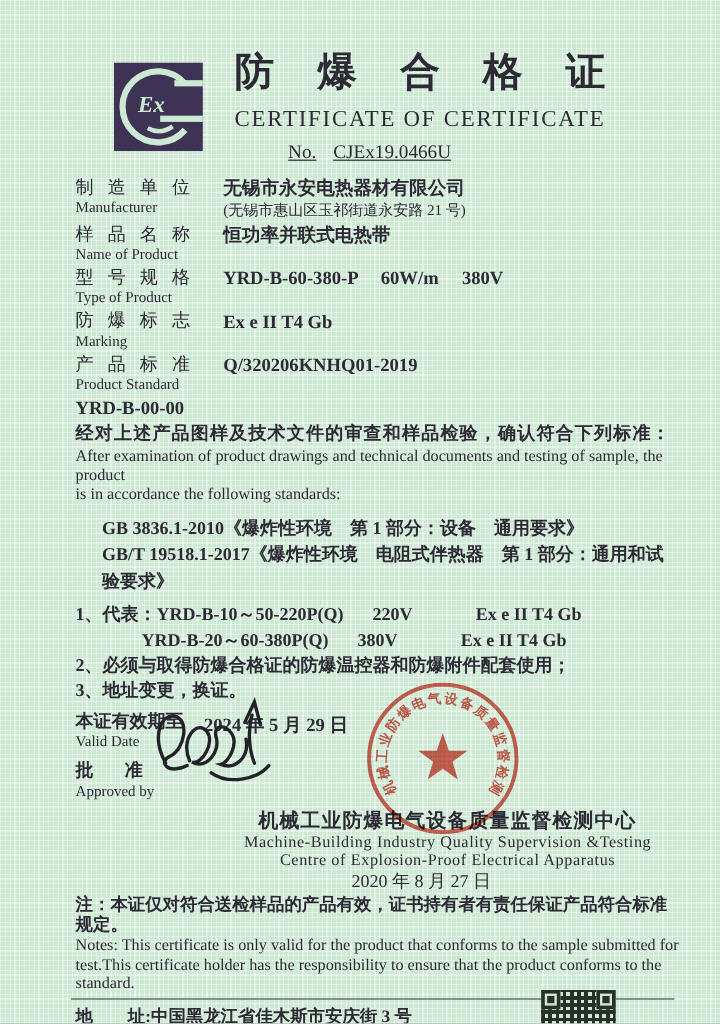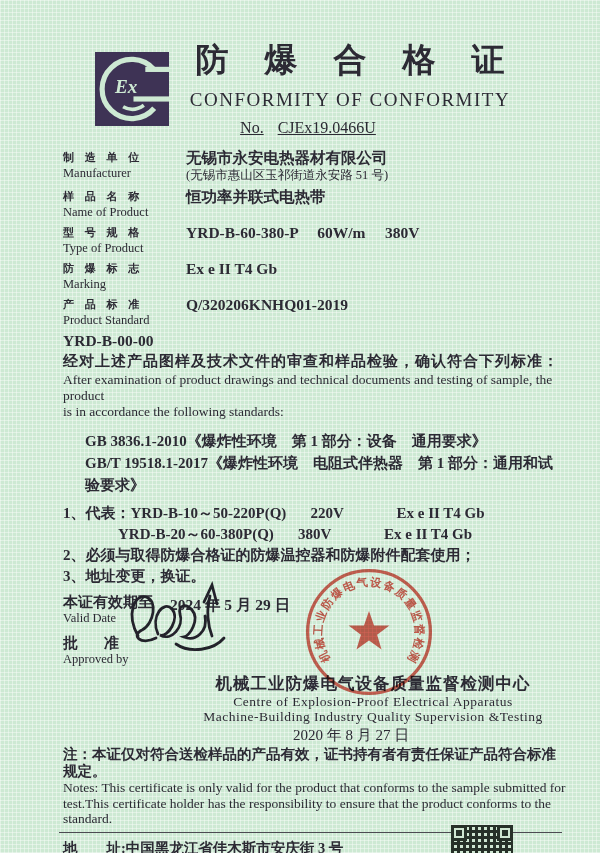--- a/index.html
+++ b/index.html
@@ -18,21 +18,21 @@
   .logo { position:absolute; left:93px; top:52px; width:78px; height:74px; }
   .titles { position:absolute; left:140px; right:40px; top:38px; text-align:center; }
   .title-cn { font-size:33px; font-weight:bold; letter-spacing:36px; margin-right:-36px; white-space:nowrap; }
   .title-en { font-size:19px; letter-spacing:1.5px; margin-top:6px; white-space:nowrap; }
   .no-line { margin-top:8px; font-size:16px; transform:translateX(-42px);text-decoration:underline; }
   .no-line .no-lab { margin-right:14px; }
   
   .bd { padding:0 40px 0 63px; }
   .row { display:flex; margin-bottom:3px; }
   .lab { width:123px; flex-shrink:0; }
-  .lab .cn { font-size:11px; font-weight:bold; letter-spacing:4px; line-height:18px; white-space:nowrap; }
+  .lab .cn { font-size:15px; font-weight:normal; letter-spacing:4px; line-height:18px; white-space:nowrap; }
   .lab .en { font-size:12.5px; line-height:15px; }
   .val { font-size:15.5px; font-weight:600; line-height:19px; padding-top:0; }
   .val .sub { font-size:12.5px; font-weight:normal; line-height:17px; }
   
   .stmt-cn { font-size:15px; font-weight:bold; line-height:19px; letter-spacing:1px;font-family:Liberation Mono, monospace; }
   .stmt-en { font-size:13.5px; line-height:16px; }
   .stds { margin:10px 0 0 22px; }
   .stds div { font-size:15px; font-weight:600; line-height:22px; }
   
   .expl { display:flex; margin-top:7px; }
@@ -90,37 +90,37 @@
     <svg class="logo" viewBox="0 0 100 100">
       <rect x="0" y="0" width="100" height="100" fill="#3e3355"></rect>
       <path d="M80,24 A40,40 0 1 0 80,76" fill="none" stroke="#cde9d3" stroke-width="7"></path>
       <rect x="68" y="20" width="32" height="7" fill="#cde9d3"></rect>
       <rect x="52" y="60" width="48" height="7" fill="#cde9d3"></rect>
       <path d="M38,74 q14,8 28,-2" fill="none" stroke="#cde9d3" stroke-width="5"></path>
       <text x="27" y="56" font-size="26" font-style="italic" font-weight="bold" fill="#cde9d3" font-family="Liberation Serif, serif">Ex</text>
     </svg>
     <div class="titles">
       <div class="title-cn">防爆合格证</div>
-      <div class="title-en">CONFORMITY OF CONFORMITY</div>
+      <div class="title-en">CERTIFICATE OF CERTIFICATE</div>
       <div class="no-line">
         <span class="no-lab">No.</span><span>CJEx19.0466U</span>
       </div>
     </div>
   </div>
 
   <div class="bd">
 
     <div class="row">
       <div class="lab">
         <div class="cn">制 造 单 位</div>
         <div class="en">Manufacturer</div>
       </div>
       <div class="val">
         <div>无锡市永安电热器材有限公司</div>
-        <div class="sub">(无锡市惠山区玉祁街道永安路 51 号)</div>
+        <div class="sub">(无锡市惠山区玉祁街道永安路 21 号)</div>
       </div>
     </div>
 
     <div class="row">
       <div class="lab">
         <div class="cn">样 品 名 称</div>
         <div class="en">Name of Product</div>
       </div>
       <div class="val">恒功率并联式电热带</div>
     </div>
@@ -190,22 +190,22 @@
       <div class="val">2024 年 5 月 29 日</div>
     </div>
 
     <div class="appr">
       <div class="cn"><span>批</span><span class="gap"></span><span>准</span></div>
       <div class="en">Approved by</div>
     </div>
 
     <div class="org">
       <div class="org-cn">机械工业防爆电气设备质量监督检测中心</div>
+      <div class="org-en">Machine-Building Industry Quality Supervision &amp;Testing</div>
       <div class="org-en">Centre of Explosion-Proof Electrical Apparatus</div>
-      <div class="org-en">Machine-Building Industry Quality Supervision &amp;Testing</div>
       <div class="org-date">2020 年 8 月 27 日</div>
     </div>
 
     <div class="notes">
       <div class="notes-cn">注：本证仅对符合送检样品的产品有效，证书持有者有责任保证产品符合标准规定。</div>
       <div class="notes-en">Notes: This certificate is only valid for the product that conforms to the sample submitted for test.This certificate holder has the responsibility to ensure that the product conforms to the standard.</div>
     </div>
 
     <hr class="sep">
 

